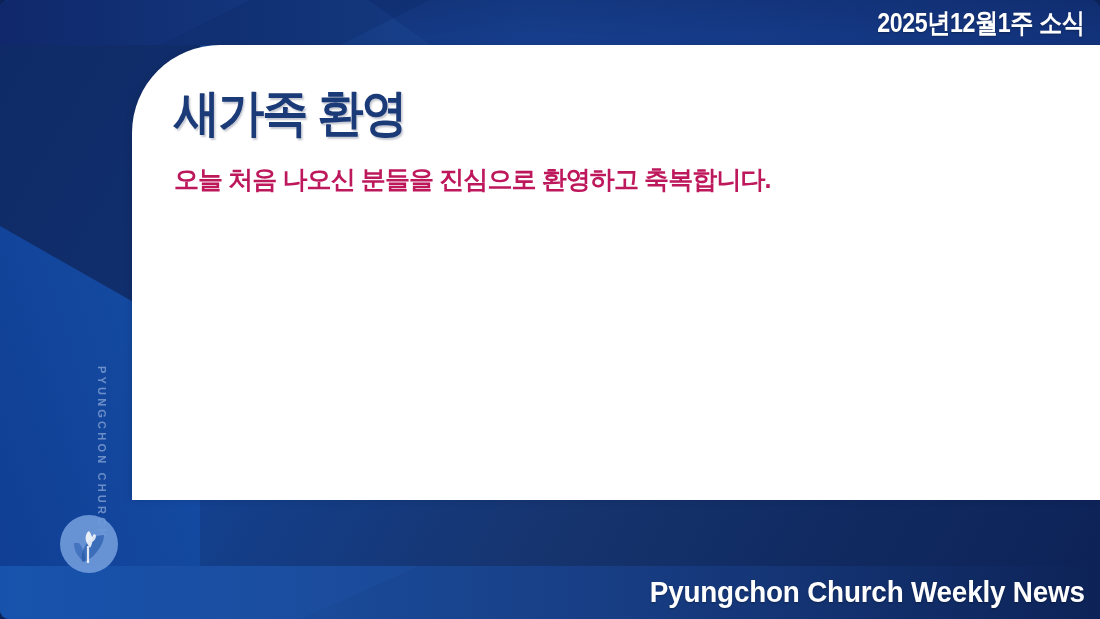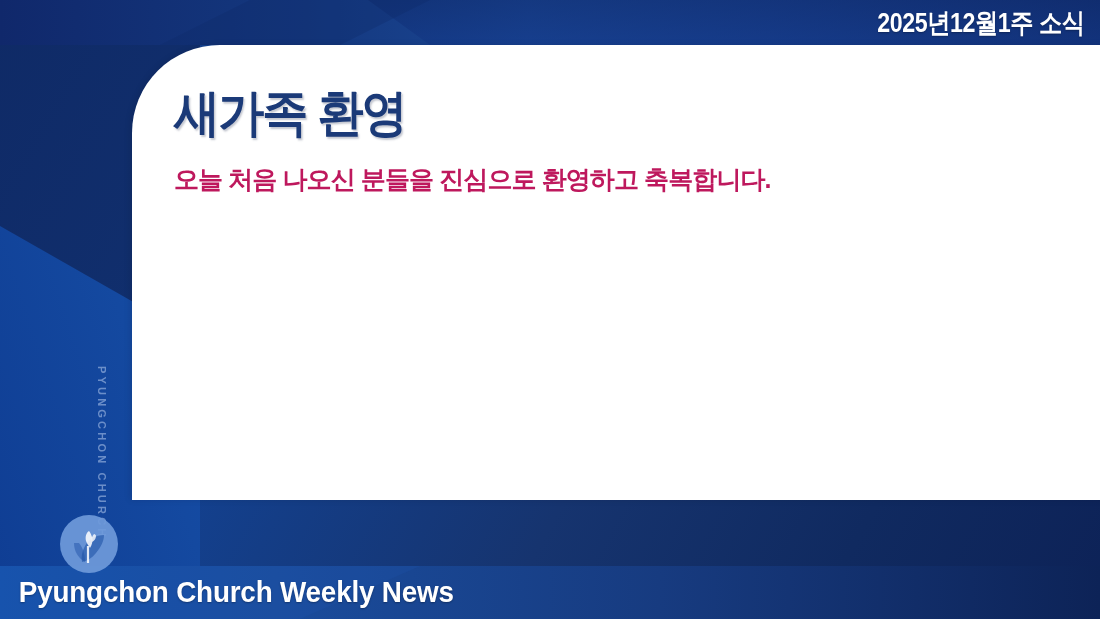--- a/index.html
+++ b/index.html
@@ -10,20 +10,21 @@
   body {
     font-family: "Liberation Sans", "DejaVu Sans", sans-serif;
   }
 
   #slide {
     position: relative;
     width: 1100px;
     height: 619px;
     overflow: hidden;
     background: #0f2a66;
+    border-radius: 9px;
   }
 
   
   .bg-base {
     position: absolute;
     inset: 0;
     background: linear-gradient(118deg, #14418f 0%, #134190 30%, #16346f 58%, #102a60 80%, #0d2257 100%);
   }
   .bg-svg { position: absolute; inset: 0; }
 
@@ -119,20 +120,21 @@
   
   .footer-band {
     position: absolute;
     left: 0;
     top: 566px;
     width: 1100px;
     height: 53px;
     z-index: 6;
     display: flex;
     align-items: center;
+    justify-content: flex-end;
   }
   .footer-text {
     color: #ffffff;
     font-size: 29px;
     font-weight: bold;
     letter-spacing: -0.2px;
     padding-right: 16px;
     white-space: nowrap;
     transform: scaleX(0.96);
     transform-origin: right center;

